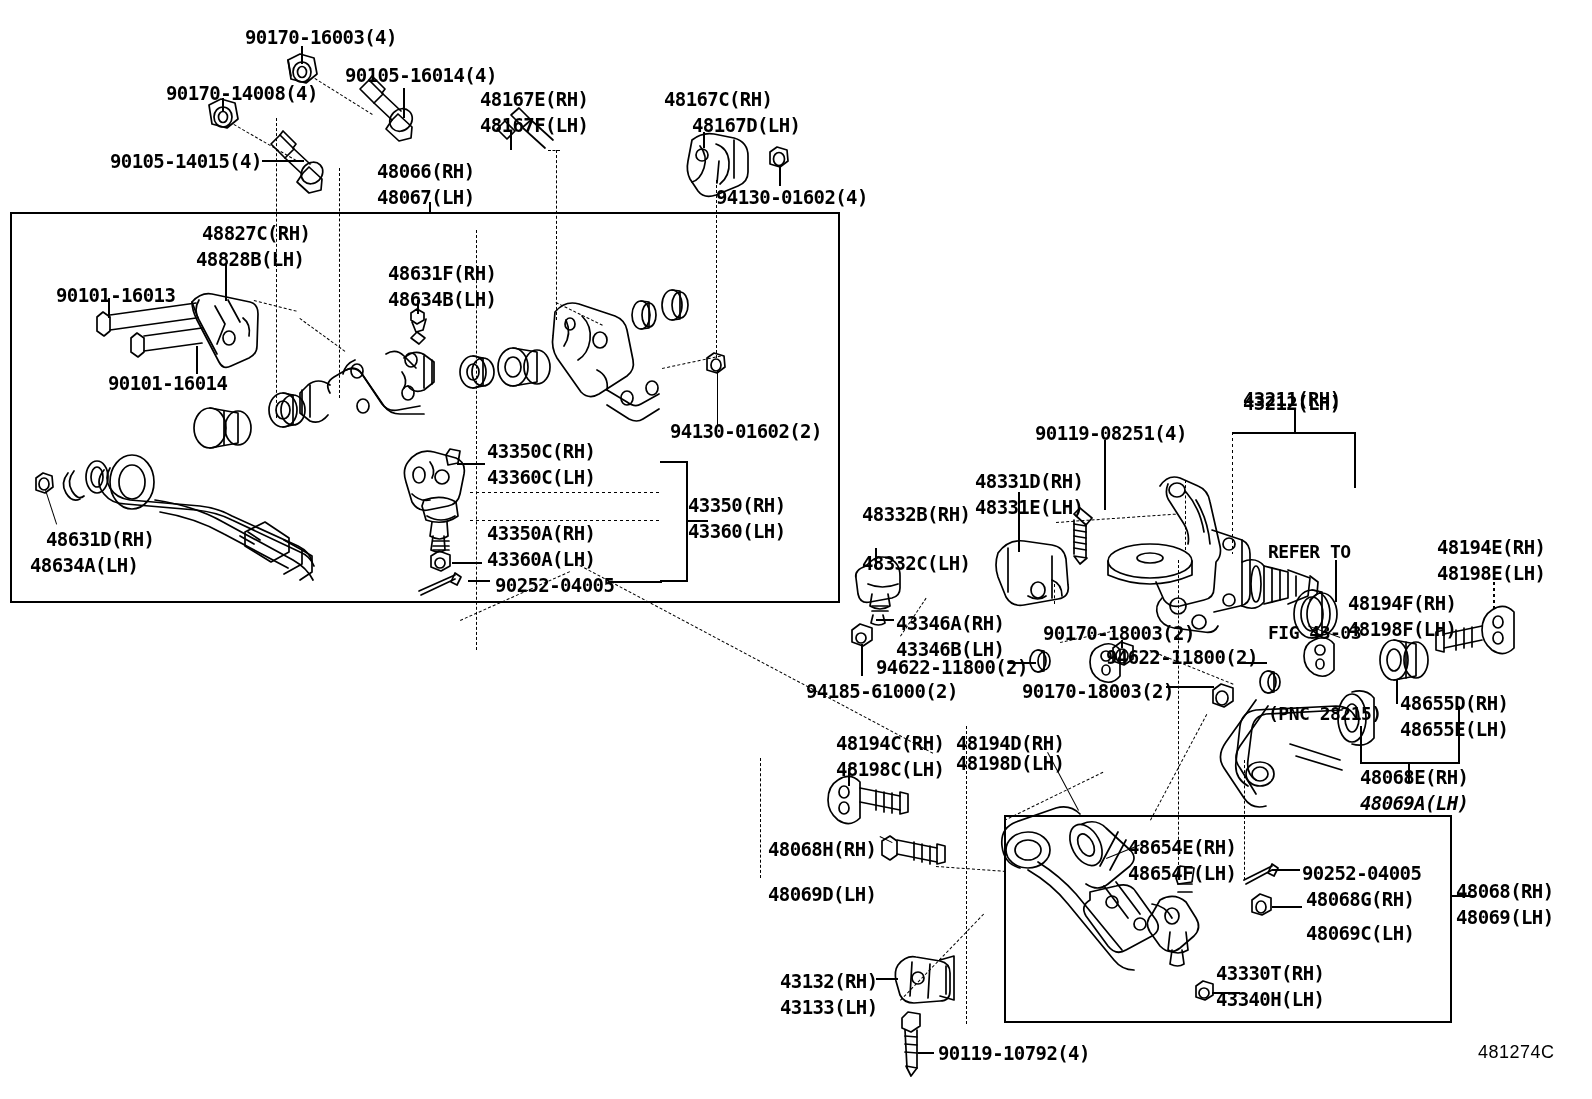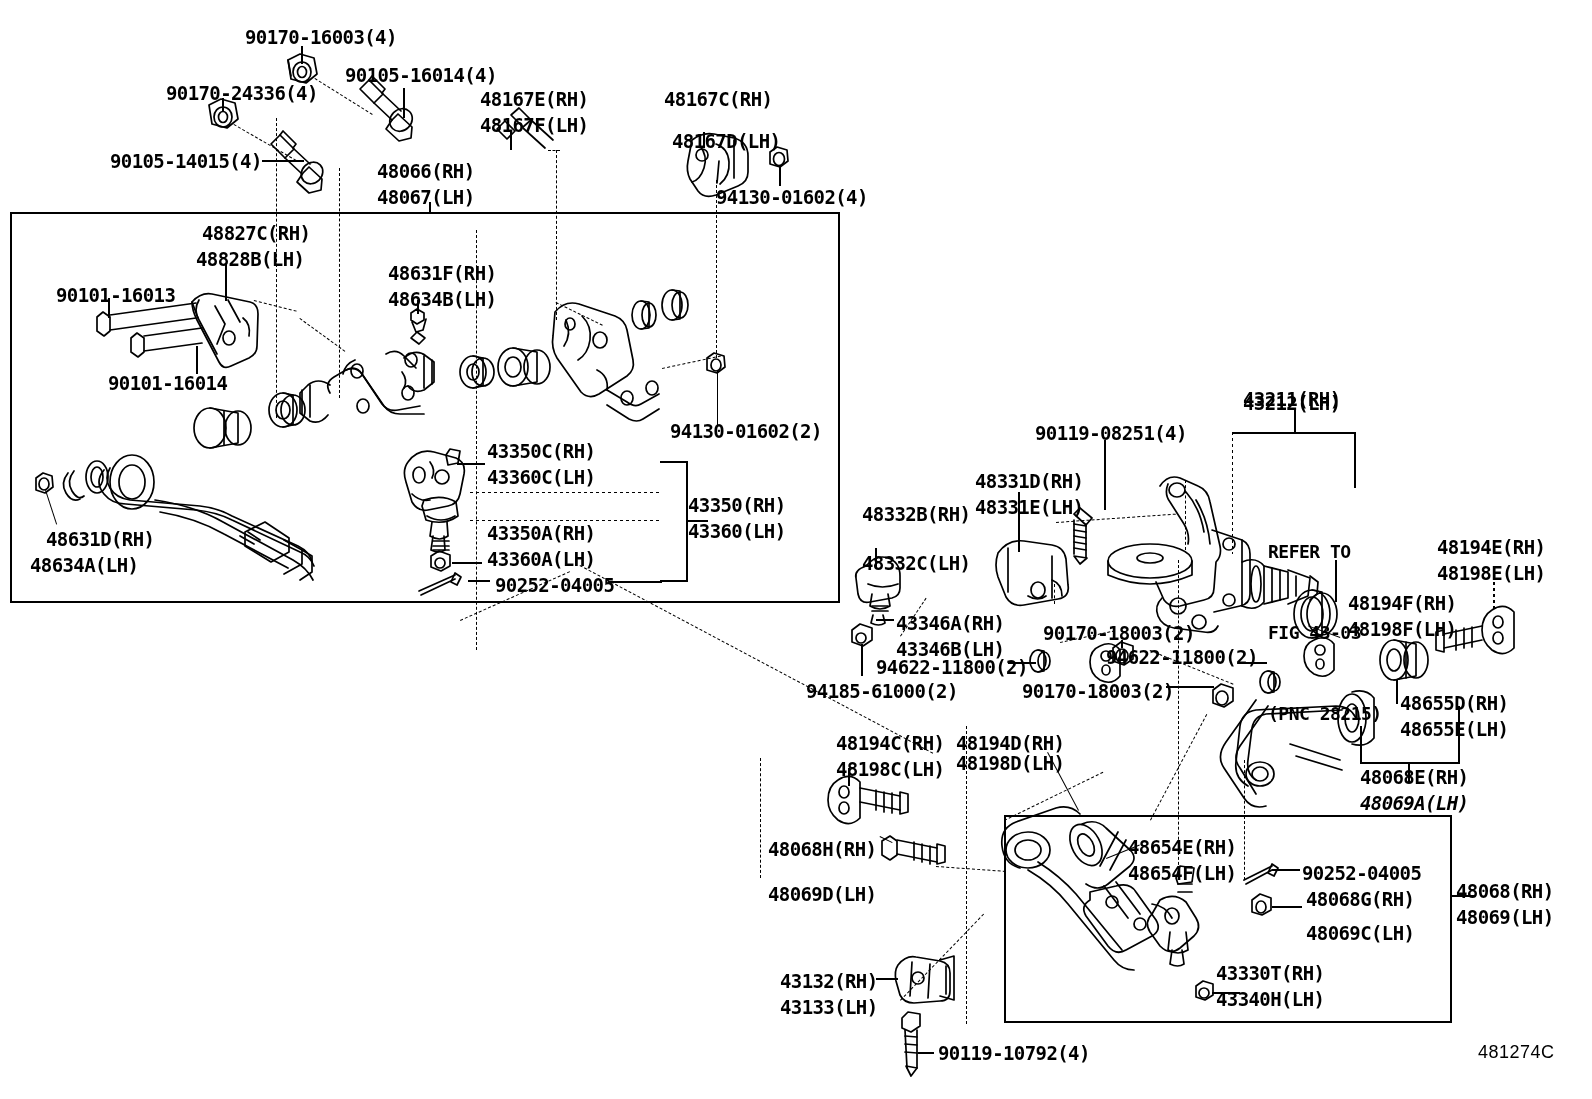--- a/index.html
+++ b/index.html
@@ -555,27 +555,27 @@
   <div class="dash-v" style="left:966px;top:726px;height:298px;"></div>
   <div class="dash-v" style="left:1178px;top:560px;height:320px;"></div>
   <div class="diagd" style="left:1004px;top:820px;width:110px;transform:rotate(-26deg);"></div>
   <div class="diagd" style="left:900px;top:1000px;width:120px;transform:rotate(-46deg);"></div>
   <div class="diagd" style="left:936px;top:866px;width:70px;transform:rotate(4deg);"></div>
   <div class="diagd" style="left:760px;top:758px;width:0px;height:120px;border-left:1.6px dashed #000;border-top:none;"></div>
   <div class="diagd" style="left:1244px;top:760px;width:0;height:120px;border-left:1.6px dashed #000;border-top:none;"></div>
   <div class="diagd" style="left:1150px;top:820px;width:120px;transform:rotate(-62deg);"></div>
 
   <div class="lbl" style="left:245px;top:22px;">90170-16003(4)</div>
-  <div class="lbl" style="left:166px;top:78px;">90170-24336(4)</div>
+  <div class="lbl" style="left:166px;top:78px;">90170-14008(4)</div>
   <div class="lbl" style="left:345px;top:60px;">90105-16014(4)</div>
   <div class="lbl" style="left:110px;top:146px;">90105-14015(4)</div>
   <div class="lbl" style="left:480px;top:84px;">48167E(RH)</div>
   <div class="lbl" style="left:480px;top:110px;">48167F(LH)</div>
   <div class="lbl" style="left:664px;top:84px;">48167C(RH)</div>
-  <div class="lbl" style="left:672px;top:110px;margin-top:16px;">48167D(LH)</div>
+  <div class="lbl" style="left:692px;top:110px;">48167D(LH)</div>
   <div class="lbl" style="left:716px;top:182px;">94130-01602(4)</div>
   <div class="lbl" style="left:377px;top:156px;">48066(RH)</div>
   <div class="lbl" style="left:377px;top:182px;">48067(LH)</div>
 
   <div class="lbl" style="left:202px;top:218px;text-align:right;">48827C(RH)</div>
   <div class="lbl" style="left:196px;top:244px;">48828B(LH)</div>
   <div class="lbl" style="left:388px;top:258px;">48631F(RH)</div>
   <div class="lbl" style="left:388px;top:284px;">48634B(LH)</div>
   <div class="lbl" style="left:56px;top:280px;">90101-16013</div>
   <div class="lbl" style="left:108px;top:368px;">90101-16014</div>

